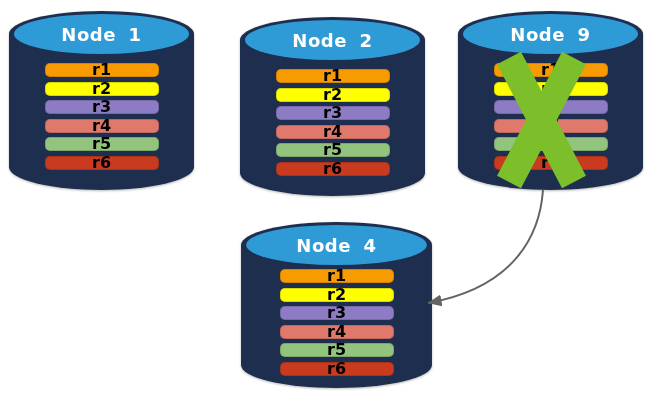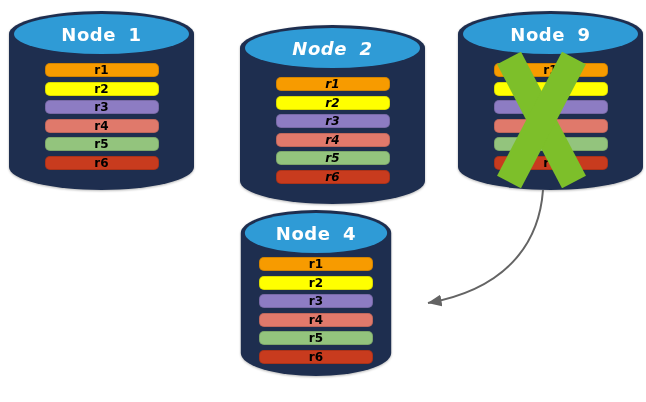--- a/index.html
+++ b/index.html
@@ -1,28 +1,28 @@
 <!DOCTYPE html>
 <html><head>
 <meta charset="utf-8">
 <style>
   html,body{margin:0;padding:0;}
   body{font-family:"DejaVu Sans","Liberation Sans",sans-serif;}
   .stage{position:relative;width:646px;height:402px;overflow:hidden;}
   .node{position:absolute;}
   #node1{left:8px;top:10px;width:187px;height:180px;}
-  #node2{left:239px;top:24px;width:187px;height:180px;font-style:italic;}
+  #node2{left:239px;top:16px;width:187px;height:180px;}
   #node3{left:457px;top:10px;width:187px;height:180px;}
-  #node4{left:240px;top:209px;width:152px;height:167px;}
+  #node4{left:240px;top:221px;width:193px;height:167px;}
   .cyl{position:absolute;left:0;top:0;width:100%;height:100%;filter:drop-shadow(0 1px 1px rgba(0,0,0,0.28));}
   .title{position:absolute;left:0;right:0;top:14px;text-align:center;font-size:18px;font-weight:bold;word-spacing:6px;letter-spacing:0.5px;}
   .records{position:absolute;left:50%;top:53px;transform:translateX(-50%);width:114px;display:flex;flex-direction:column;gap:4.5px;}
   #node4 .records{top:48px;}
   .bar{height:14px;border-radius:5px;display:flex;align-items:center;justify-content:center;
-       font-size:12px;font-weight:bold;line-height:1;box-shadow:inset 0 0 0 1px rgba(0,0,0,0.15);}
+       font-size:16px;font-weight:bold;line-height:1;box-shadow:inset 0 0 0 1px rgba(0,0,0,0.15);}
   .xmark{position:absolute;left:38px;top:42px;width:93px;height:136px;}
   .arrow-layer{position:absolute;left:0;top:0;width:646px;height:402px;pointer-events:none;}
 </style>
 </head>
 <body>
 
 <div class="stage" style="background-color: rgb(255, 255, 255);">
 
   <div class="node" id="node1">
     <svg class="cyl" viewBox="0 0 188 180" preserveAspectRatio="none">

